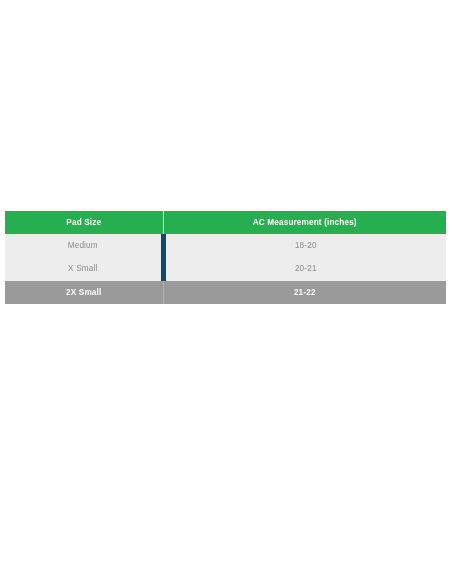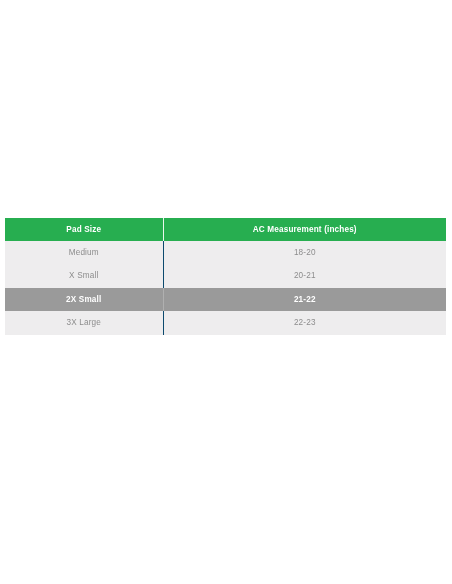--- a/index.html
+++ b/index.html
@@ -11,21 +11,21 @@
     height: 584px;
     background: #ffffff;
     font-family: "Liberation Sans", sans-serif;
     overflow: hidden;
     position: relative;
   }
 
   #size-chart-wrap {
     position: absolute;
     left: 5px;
-    top: 218px;
+    top: 211px;
     width: 441px;
   }
 
   table.size-chart {
     width: 441px;
     border-collapse: collapse;
     table-layout: fixed;
   }
 
   table.size-chart col.col-size  { width: 158px; }
@@ -71,21 +71,21 @@
 
   
   table.size-chart tbody tr.row-light td {
     background: #eeedee;
     color: #8d8d8d;
     font-weight: normal;
     font-size: 8.2px;
     letter-spacing: 0.15px;
   }
   table.size-chart tbody tr.row-light td.cell-size {
-    border-right: 1px solid #0c4a6e;
+    border-right: 5px solid #0c4a6e;
     margin-left: 48px;
   }
 </style>
 </head>
 <body>
 
 <div id="size-chart-wrap">
   <table class="size-chart">
     <colgroup>
       <col class="col-size">
@@ -103,19 +103,15 @@
         <td class="cell-meas">18-20</td>
       </tr>
       <tr class="row-light">
         <td class="cell-size">X Small</td>
         <td class="cell-meas">20-21</td>
       </tr>
       <tr class="row-dark">
         <td class="cell-size">2X Small</td>
         <td class="cell-meas">21-22</td>
       </tr>
-      <tr class="row-light">
-        <td class="cell-size">3X Large</td>
-        <td class="cell-meas">22-23</td>
-      </tr>
     </tbody>
   </table>
 </div>
 
 </body></html>

